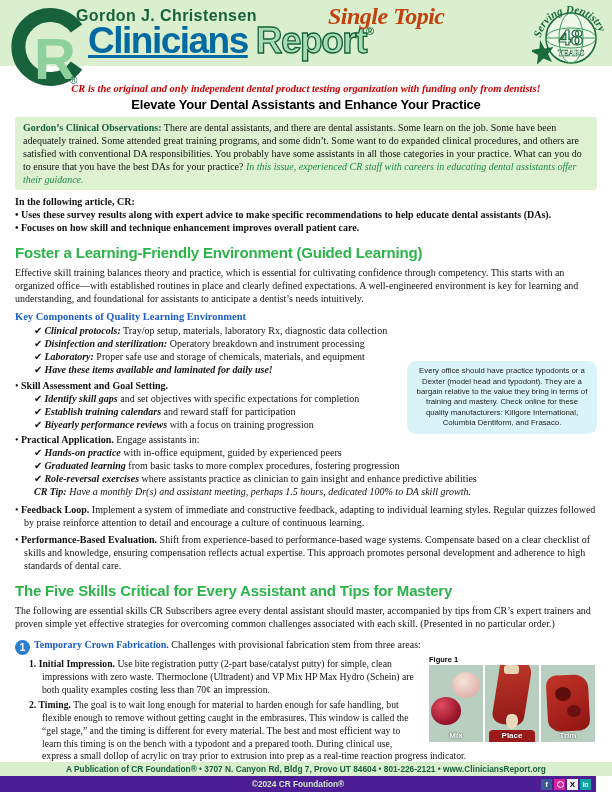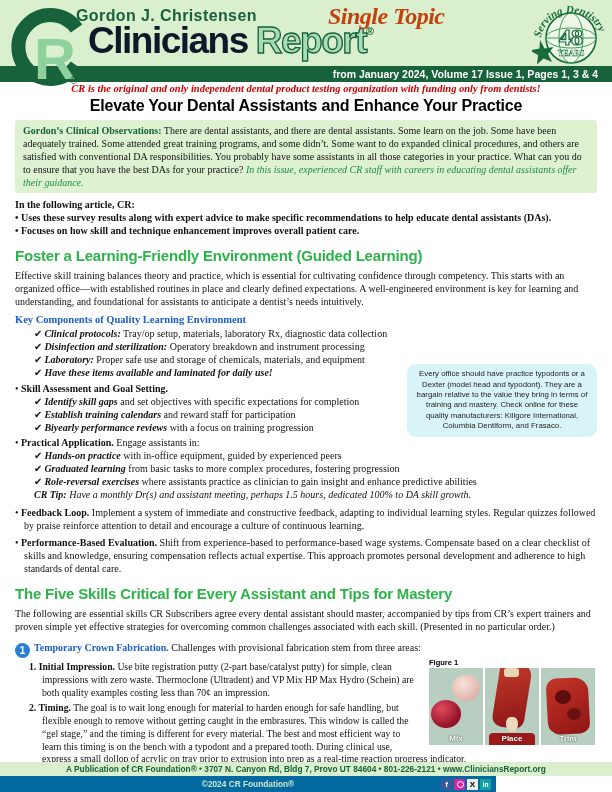--- a/index.html
+++ b/index.html
@@ -9,32 +9,32 @@
   
   .hdr-bg{position:absolute;top:0;left:0;width:612px;height:66px;background:#d9efce;}
   .issue-bar{position:absolute;top:66px;left:0;width:612px;height:16px;background:#17623a;
              color:#fff;font-family:"Liberation Sans",sans-serif;font-weight:bold;font-size:10.5px;
              line-height:16px;text-align:right;padding-right:14px;box-sizing:border-box;}
   .logo-wrap{position:absolute;top:0px;left:4px;width:92px;height:92px;z-index:3;}
   .author{position:absolute;top:7px;left:76px;font-family:"Liberation Sans",sans-serif;
           font-weight:bold;font-size:16px;color:#17623a;letter-spacing:.4px;z-index:2;}
   .brand{position:absolute;top:21px;left:88px;font-family:"Liberation Sans",sans-serif;
          font-weight:bold;font-size:37px;letter-spacing:-1.5px;white-space:nowrap;z-index:2;line-height:1.1;}
-  .brand-main{color:#0f172a;}
+  .brand-main{color:#0369a1;text-decoration:underline;}
   .brand-accent{color:#a9dcb5;-webkit-text-stroke:1.3px #17623a;margin-left:8px;}
   .brand-reg{font-size:11px;color:#17623a;vertical-align:18px;letter-spacing:0;}
   .edition{position:absolute;top:3px;left:328px;font-style:italic;font-weight:bold;font-size:24px;
            color:#c2410c;z-index:2;letter-spacing:-.5px;}
   .badge{position:absolute;top:0px;right:2px;z-index:3;}
   .tagline{position:absolute;top:83px;left:0;width:612px;text-align:center;color:#cc0000;
            font-weight:bold;font-style:italic;font-size:10.5px;}
 
   
   .content{position:absolute;top:96px;left:15px;width:582px;}
-  .title{font-family:"Liberation Sans",sans-serif;font-size:16px;font-weight:bold;color:#000;
+  .title{font-family:"Liberation Sans",sans-serif;font-size:13px;font-weight:bold;color:#000;
          text-align:center;margin:1px 0 5px;letter-spacing:-.2px;}
   .obs{background:#def2d2;border-radius:3px;padding:4px 8px;font-size:10px;line-height:1.3;}
   .obs-label{color:#17623a;font-weight:bold;}
   .obs-italic{color:#1e8c43;font-style:italic;}
   .body-p{font-size:10px;line-height:1.3;margin:5px 0;}
   .b{font-weight:bold;} .i{font-style:italic;} .bi{font-weight:bold;font-style:italic;}
   .fbullet{font-weight:bold;font-size:10px;line-height:1.32;padding-left:9px;text-indent:-9px;}
   .h-green{font-family:"Liberation Sans",sans-serif;color:#2cb34a;font-size:15px;font-weight:bold;
            margin:10px 0 3px;letter-spacing:-.2px;}
   .h-blue{color:#1b5ec6;font-size:10.5px;font-weight:bold;margin:6px 0 2px;}
@@ -72,21 +72,21 @@
           background:linear-gradient(150deg,#c53527,#8e1414);transform:rotate(-3deg);}
   .hole1{position:absolute;left:14px;top:22px;width:16px;height:14px;border-radius:50%;background:#5e0d0d;}
   .hole2{position:absolute;left:26px;top:40px;width:14px;height:12px;border-radius:50%;background:#6b1010;}
   .steps{margin-left:14px;}
   .step{font-size:9.7px;line-height:1.31;padding-left:13px;text-indent:-13px;margin:3px 0;}
 
   
   .footer-pub{position:absolute;left:0;top:762px;width:612px;height:14px;background:#d9efce;
               color:#17623a;font-family:"Liberation Sans",sans-serif;font-weight:bold;font-size:8.3px;
               line-height:14px;text-align:center;}
-  .footer-bar{position:absolute;left:0;top:776px;width:496px;height:16px;background:#0369a1;
+  .footer-bar{position:absolute;left:0;top:776px;width:596px;height:16px;background:#4c1d95;
               color:#cfe8c9;font-family:"Liberation Sans",sans-serif;font-weight:bold;font-size:8.3px;
               line-height:16px;text-align:center;}
   .social{position:absolute;right:5px;top:2.5px;display:flex;gap:2px;}
   .sicon{width:11px;height:11px;font-family:"Liberation Sans",sans-serif;font-size:8px;font-weight:bold;
          color:#fff;text-align:center;line-height:11px;position:relative;}
   .fb{background:#3b5998;} .ig{background:#d6249f;} .xx{background:#ededed;color:#000;}
   .li{background:#0fa3a3;font-size:7px;}
   .ig-lens{position:absolute;left:2.5px;top:2.5px;width:5px;height:5px;border:1.2px solid #fff;border-radius:50%;}
 </style>
 </head>
@@ -121,21 +121,20 @@
       <line x1="14" y1="38" x2="64" y2="38" stroke="#3aa05c" stroke-width="1"></line>
       <text font-size="11" font-family="Liberation Serif, serif" font-style="italic" font-weight="bold" fill="#1a6b3c">
         <textPath href="#arcP" startOffset="6">Serving Dentistry</textPath>
       </text>
       <text x="39" y="45" text-anchor="middle" font-family="Liberation Serif, serif" font-weight="bold" font-size="24" fill="#ffffff" stroke="#1a6b3c" stroke-width="1.2">48</text>
       <text x="39" y="56" text-anchor="middle" font-family="Liberation Serif, serif" font-weight="bold" font-size="8" fill="#ffffff" stroke="#1a6b3c" stroke-width="0.4">YEARS</text>
       <path d="M8 40 l4.5 8.5 9-1.5 -5.5 7 4 8 -8.5-3.5 -6.5 6 1-9.5 -8-4.5 9.5-2z" fill="#1a6b3c"></path>
     </svg>
   </div>
 
-  <div class="issue-bar">from January 2024, Volume 17 Issue 1, Pages 1, 3 &amp; 4</div>
 
   <div class="tagline">CR is the original and only independent dental product testing organization with funding only from dentists!</div>
 
   <div class="content">
 
     <div class="title">Elevate Your Dental Assistants and Enhance Your Practice</div>
 
     <div class="obs"><span class="obs-label">Gordon’s Clinical Observations:</span><span> There are dental assistants, and there are dental assistants. Some learn on the job. Some have been adequately trained. Some attended great training programs, and some didn’t. Some want to do expanded clinical procedures, and others are satisfied with conventional DA responsibilities. You probably have some assistants in all those categories in your practice. What can you do to ensure that you have the best DAs for your practice? </span><span class="obs-italic">In this issue, experienced CR staff with careers in educating dental assistants offer their guidance.</span></div>
 
 

